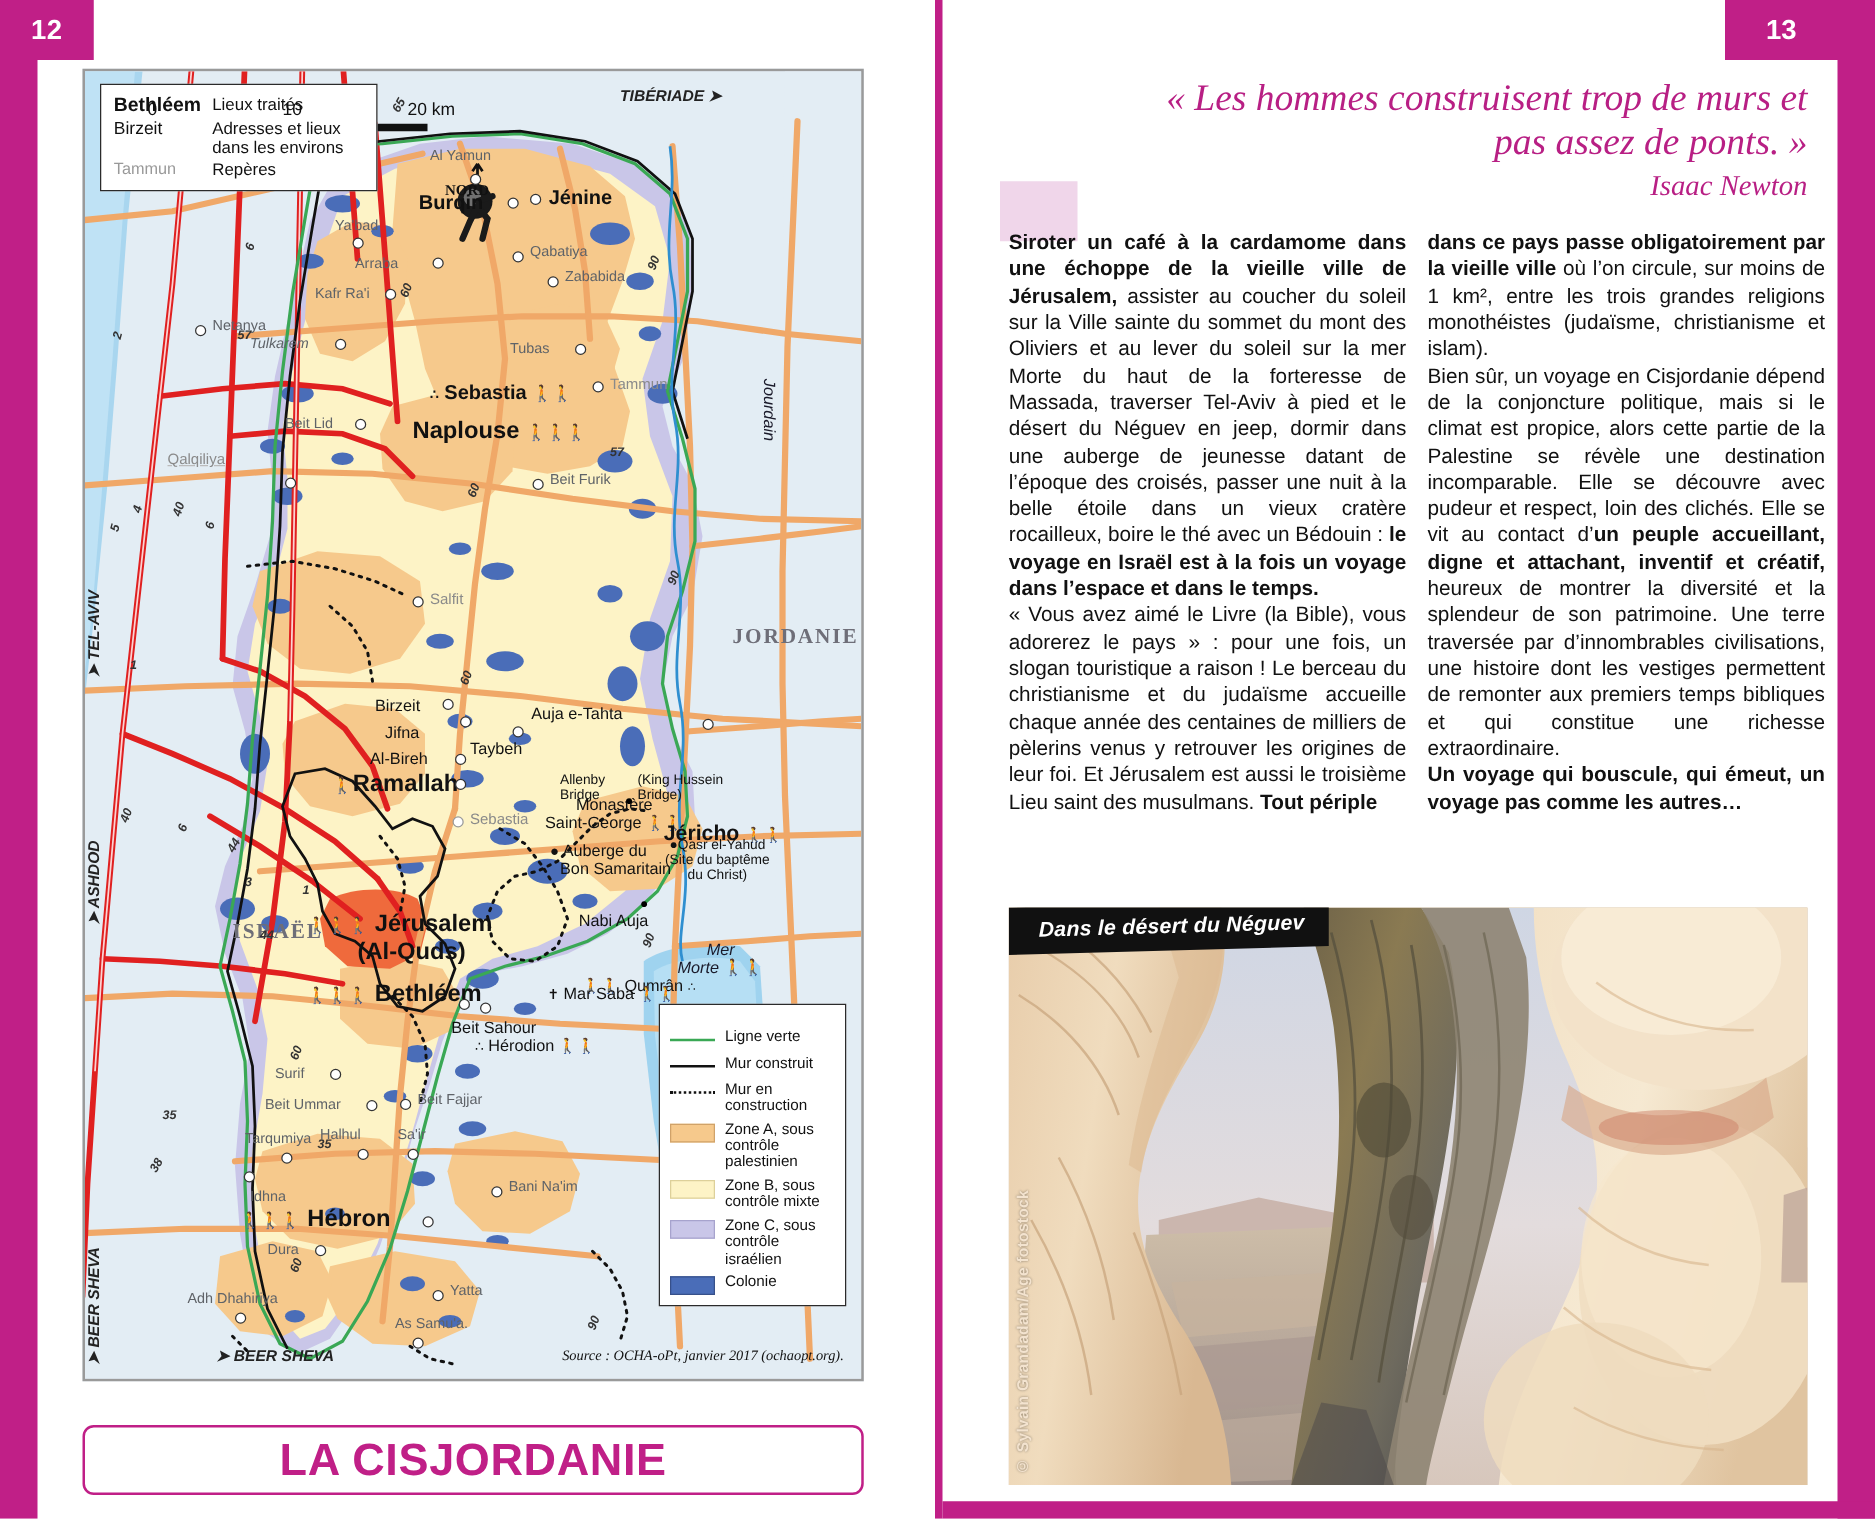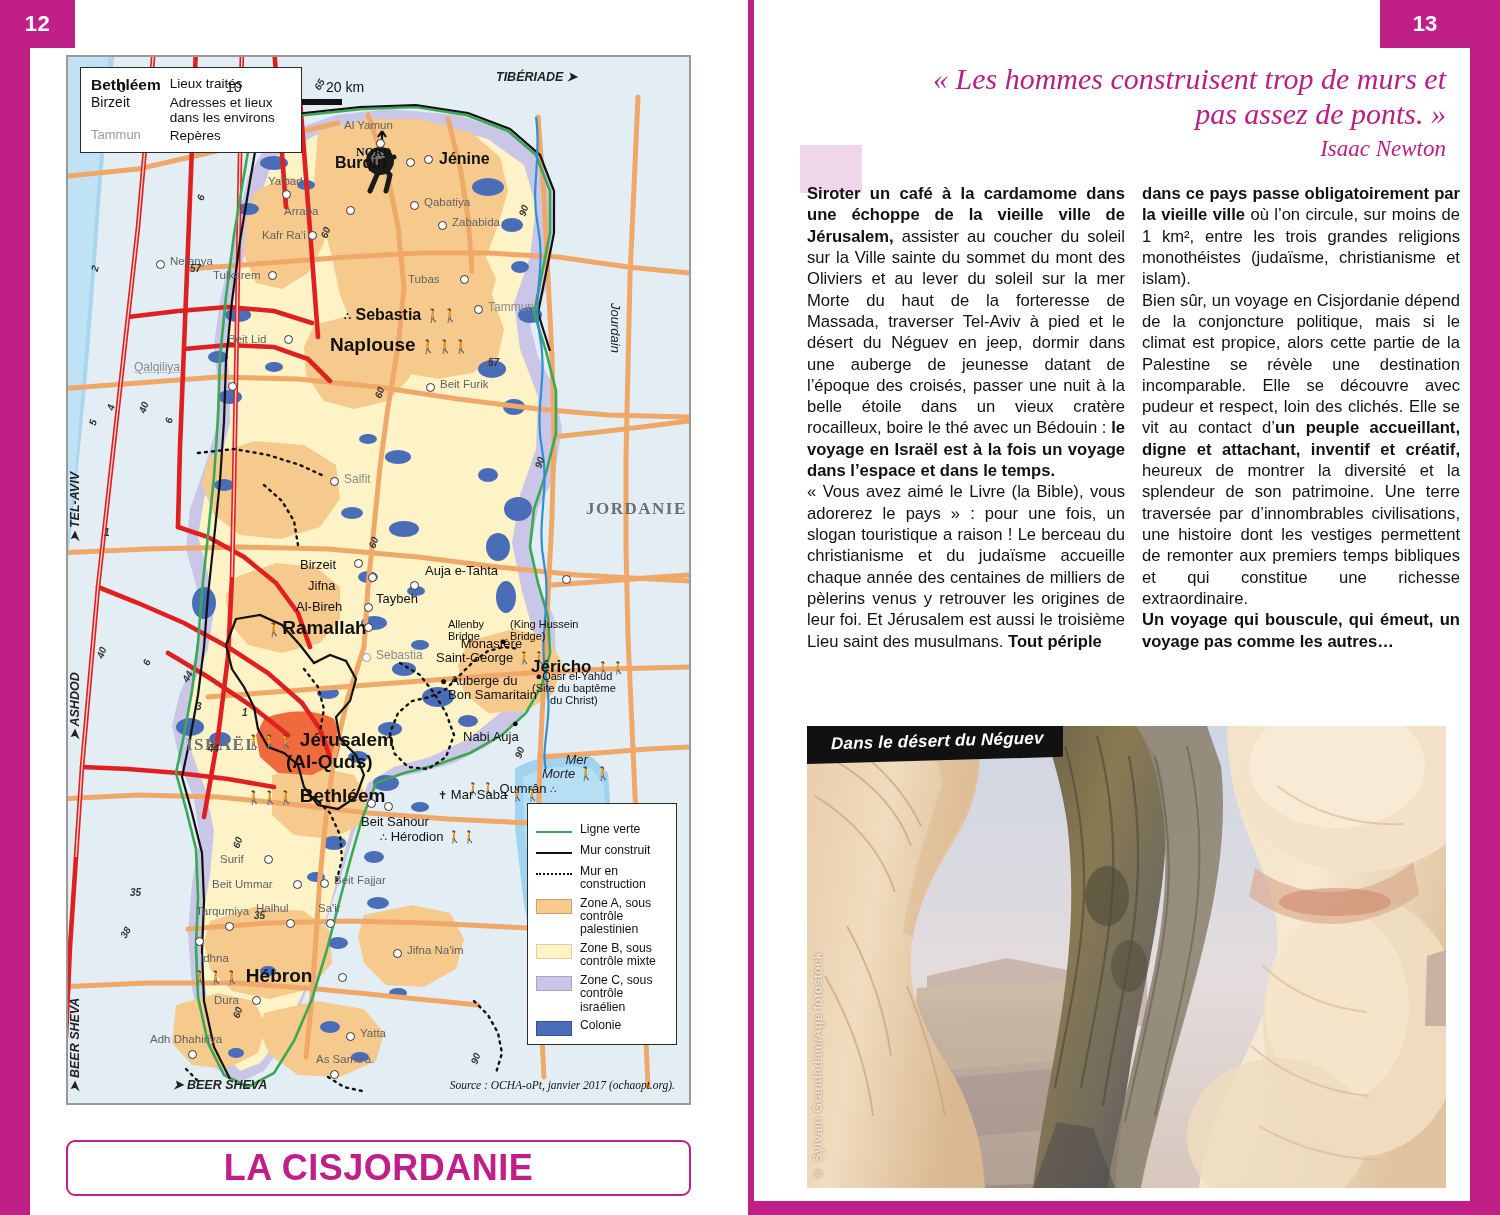--- a/index.html
+++ b/index.html
@@ -456,24 +456,24 @@
 
     <div class="map-label lbl-minor" style="left:216px; top:148px;"><span>Arraba</span></div>
     <div class="map-label" style="left:278px; top:149px; width:9px; height:9px; border:1.6px solid #333; border-radius:50%; background:#fff;"></div>
 
     <div class="map-label" style="left:342px; top:144px; width:9px; height:9px; border:1.6px solid #333; border-radius:50%; background:#fff;"></div>
     <div class="map-label lbl-minor" style="left:356px; top:139px;"><span>Qabatiya</span></div>
 
     <div class="map-label" style="left:370px; top:164px; width:9px; height:9px; border:1.6px solid #333; border-radius:50%; background:#fff;"></div>
     <div class="map-label lbl-minor" style="left:384px; top:159px;"><span>Zababida</span></div>
 
-    <div class="map-label lbl-minor" style="left:194px; top:172px;"><span>Kafr Ra'i</span></div>
+    <div class="map-label lbl-minor" style="left:184px; top:172px;"><span>Kafr Ra'i</span></div>
     <div class="map-label" style="left:240px; top:174px; width:9px; height:9px; border:1.6px solid #333; border-radius:50%; background:#fff;"></div>
 
-    <div class="map-label lbl-minor" style="left:145px; top:212px;"><span>Tulkarem</span></div>
+    <div class="map-label lbl-minor" style="left:132px; top:212px;font-style:italic;"><span>Tulkarem</span></div>
     <div class="map-label" style="left:200px; top:214px; width:9px; height:9px; border:1.6px solid #333; border-radius:50%; background:#fff;"></div>
 
     <div class="map-label lbl-minor" style="left:340px; top:216px;"><span>Tubas</span></div>
     <div class="map-label" style="left:392px; top:218px; width:9px; height:9px; border:1.6px solid #333; border-radius:50%; background:#fff;"></div>
 
     <div class="map-label" style="left:406px; top:248px; width:9px; height:9px; border:1.6px solid #333; border-radius:50%; background:#fff;"></div>
     <div class="map-label lbl-grey" style="left:420px; top:243px;"><span>Tammun</span></div>
 
     <div class="map-label lbl-major" style="left:276px; top:249px;">
       <span style="font-size:11px;">∴</span> <span>Sebastia</span> <span style="font-size:13px;">🚶🚶</span>
@@ -582,21 +582,21 @@
 
     <div class="map-label" style="left:127px; top:880px; width:9px; height:9px; border:1.6px solid #333; border-radius:50%; background:#fff;"></div>
     <div class="map-label lbl-minor" style="left:132px; top:895px;"><span>Idhna</span></div>
 
     <div class="map-label" style="left:124px; top:908px; font-size:19px; font-weight:bold; color:#111;">
       <span style="font-size:13px;">🚶🚶🚶</span> <span>Hébron</span>
     </div>
     <div class="map-label" style="left:270px; top:916px; width:9px; height:9px; border:1.6px solid #333; border-radius:50%; background:#fff;"></div>
 
     <div class="map-label" style="left:325px; top:892px; width:9px; height:9px; border:1.6px solid #333; border-radius:50%; background:#fff;"></div>
-    <div class="map-label lbl-minor" style="left:339px; top:887px;"><span>Jifna Na'im</span></div>
+    <div class="map-label lbl-minor" style="left:339px; top:887px;"><span>Bani Na'im</span></div>
 
     <div class="map-label lbl-minor" style="left:146px; top:937px;"><span>Dura</span></div>
     <div class="map-label" style="left:184px; top:939px; width:9px; height:9px; border:1.6px solid #333; border-radius:50%; background:#fff;"></div>
 
     <div class="map-label" style="left:278px; top:975px; width:9px; height:9px; border:1.6px solid #333; border-radius:50%; background:#fff;"></div>
     <div class="map-label lbl-minor" style="left:292px; top:970px;"><span>Yatta</span></div>
 
     <div class="map-label lbl-minor" style="left:82px; top:976px;"><span>Adh Dhahiriya</span></div>
     <div class="map-label" style="left:120px; top:993px; width:9px; height:9px; border:1.6px solid #333; border-radius:50%; background:#fff;"></div>
 

